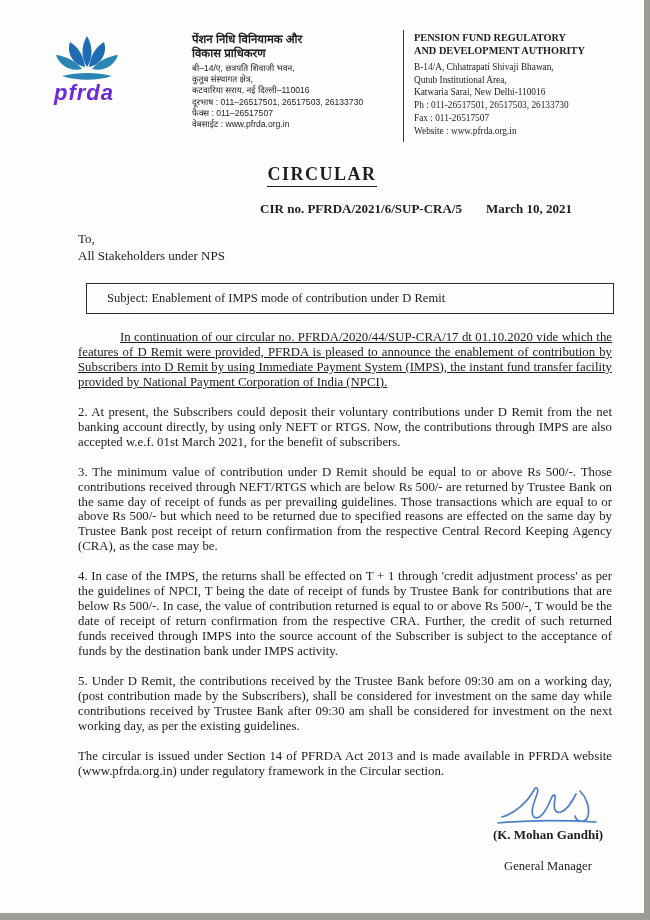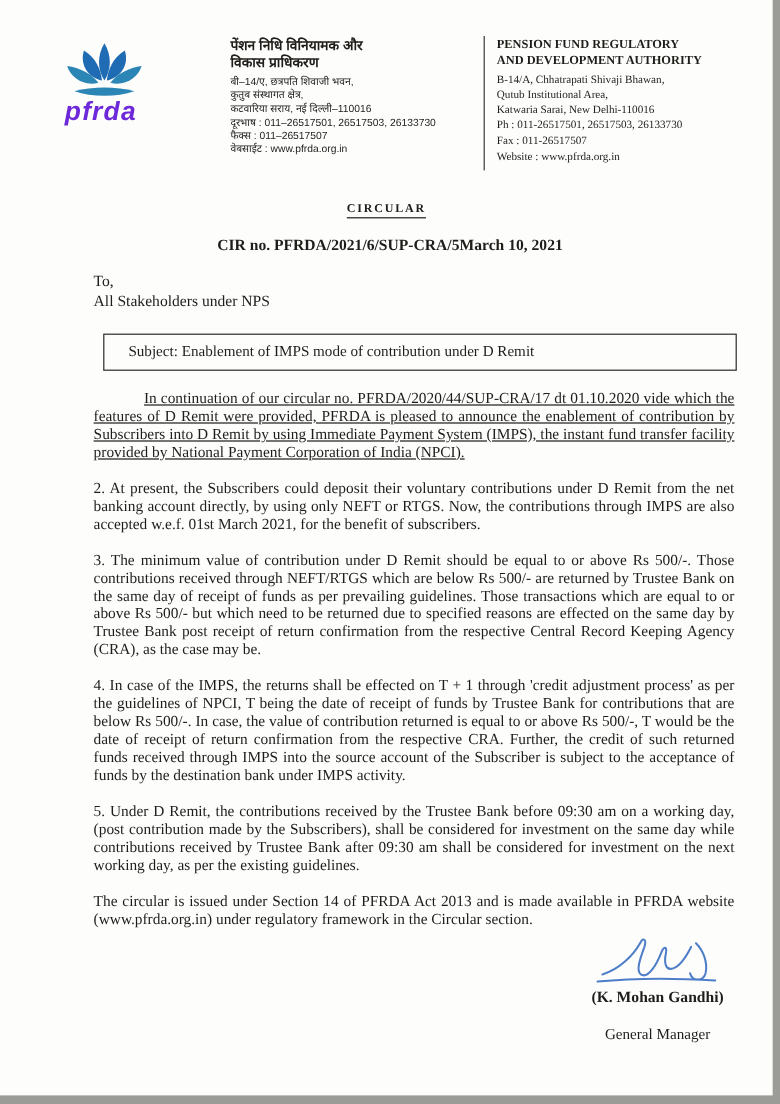--- a/index.html
+++ b/index.html
@@ -71,32 +71,33 @@
     font-weight: bold;
     line-height: 1.25;
     margin-bottom: 3px;
   }
 
   
   .heading-wrap { text-align: center; margin-top: 22px; }
   .heading {
     display: inline-block;
     font-weight: bold;
-    font-size: 10px;
+    font-size: 18px;
     letter-spacing: 1.5px;
     border-bottom: 1.6px solid #1e1d1a;
     padding-bottom: 1px;
   }
   .meta-row {
     display: flex;
-    justify-content: center;
+    justify-content: flex-end;
     margin: 14px 0 0 78px;
     padding-right: 72px;
     font-weight: bold;
     font-size: 13px;
+    gap: 24px;
   }
   .to-block {
     margin: 14px 0 0 78px;
     font-size: 13px;
     line-height: 1.3;
   }
   .subject-box {
     margin: 18px 30px 0 86px;
     border: 1.6px solid #2a2a27;
     padding: 7px 10px 7px 20px;

